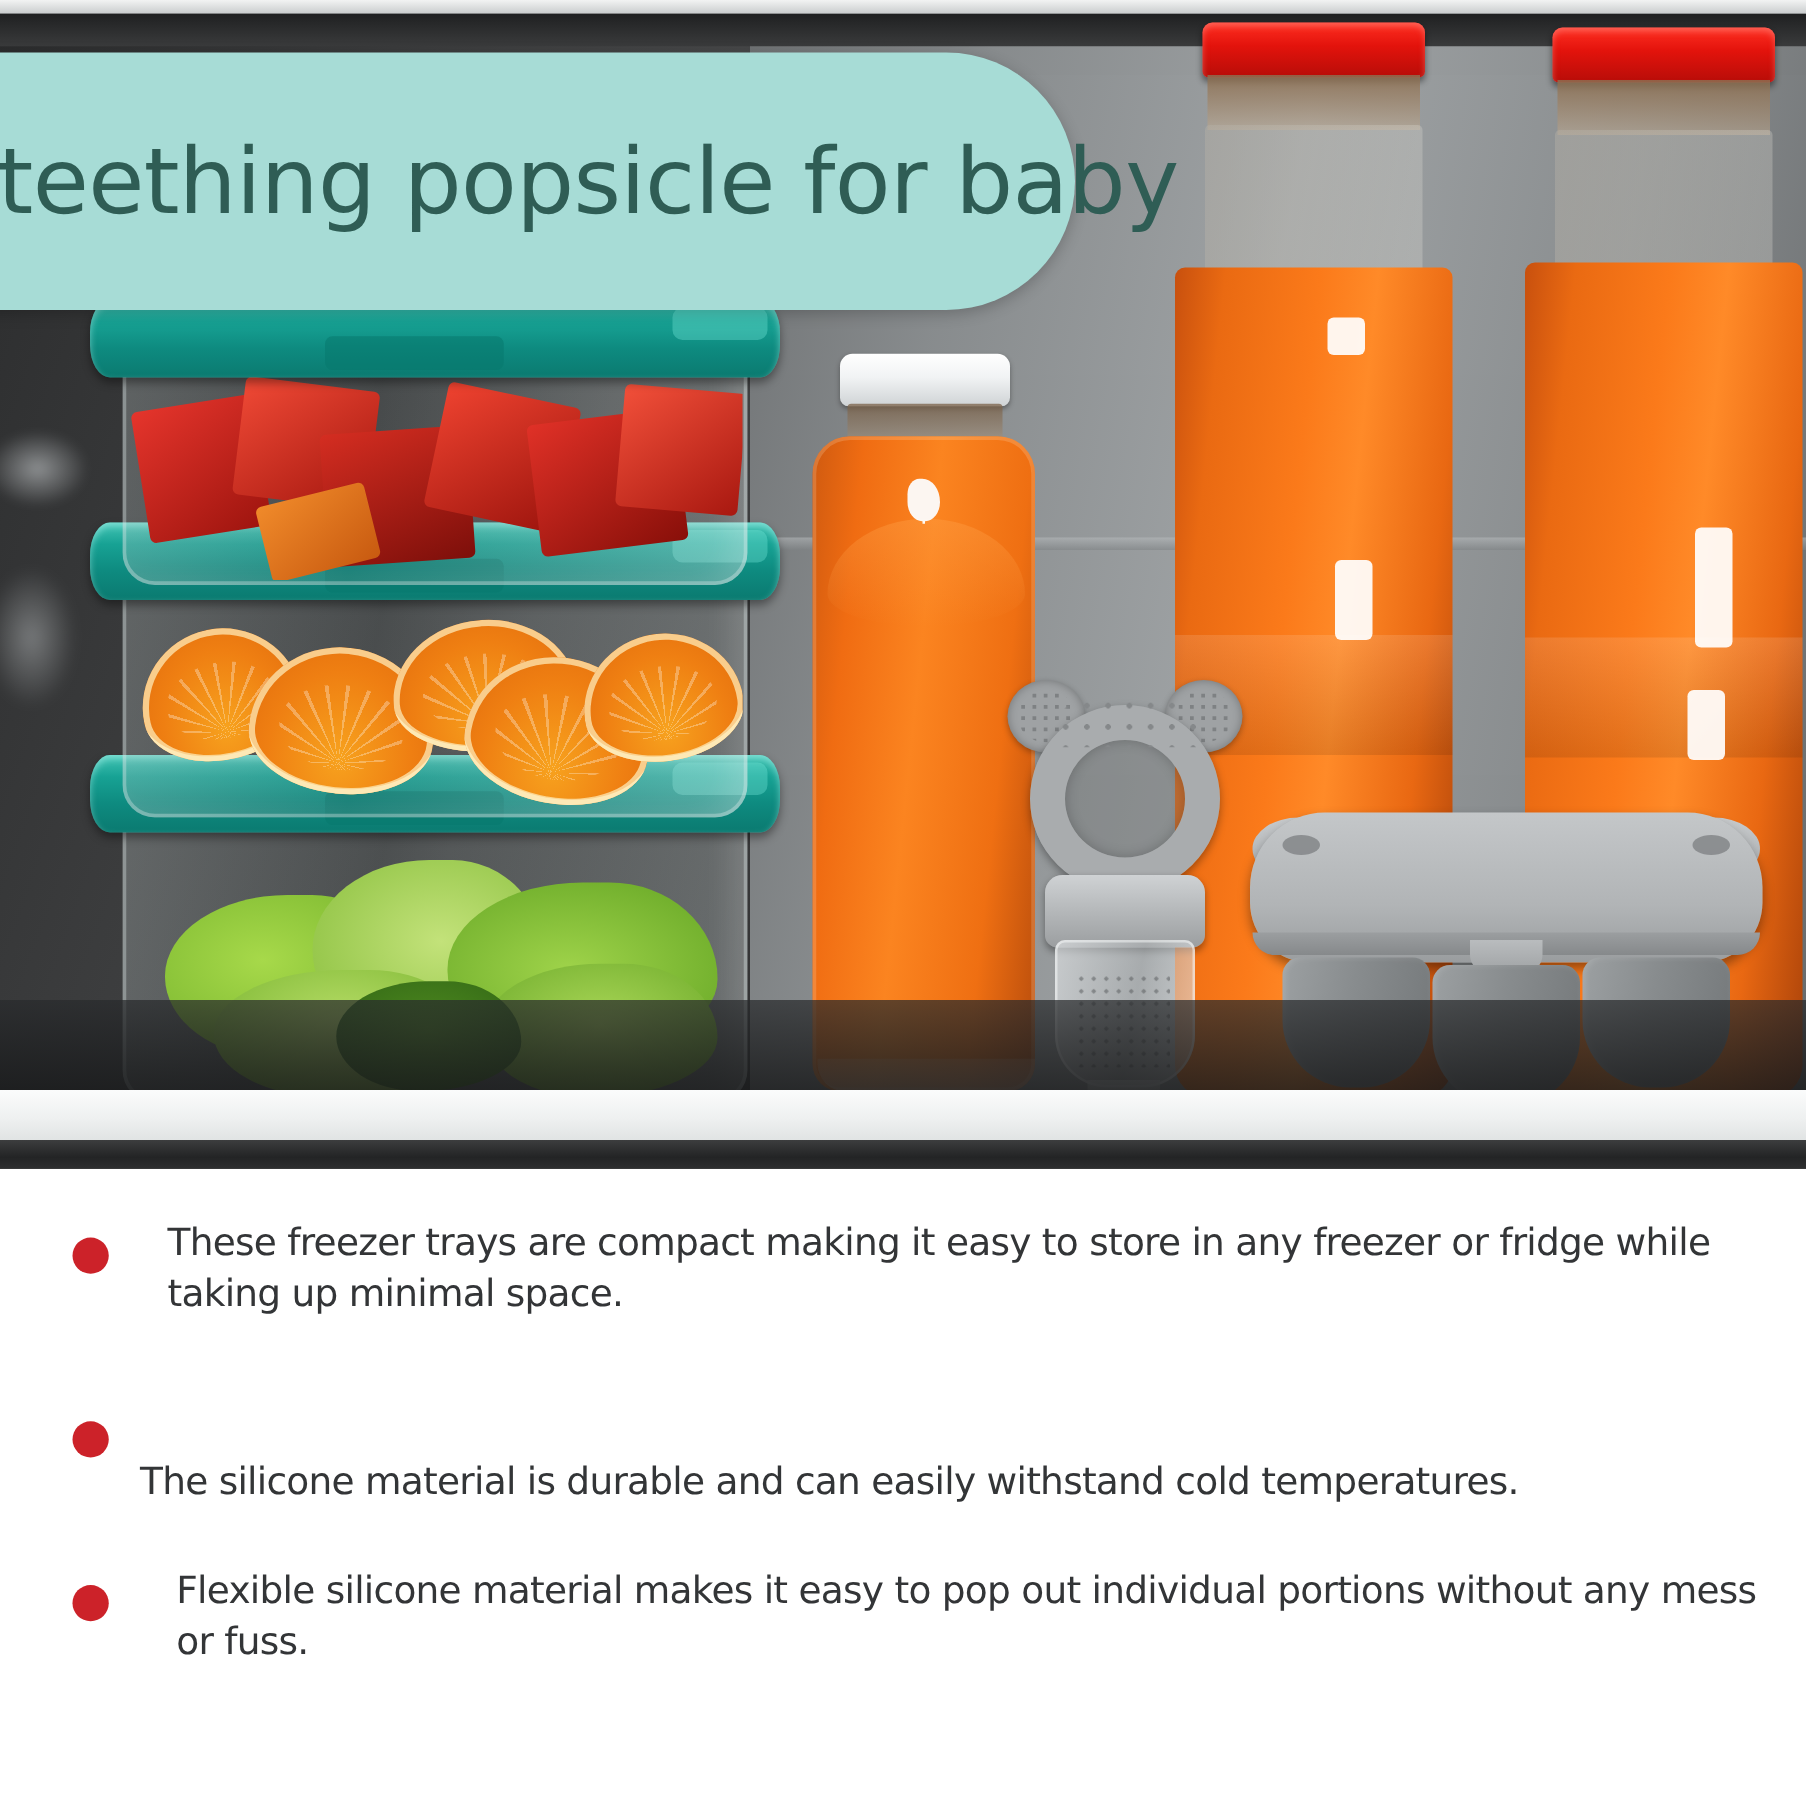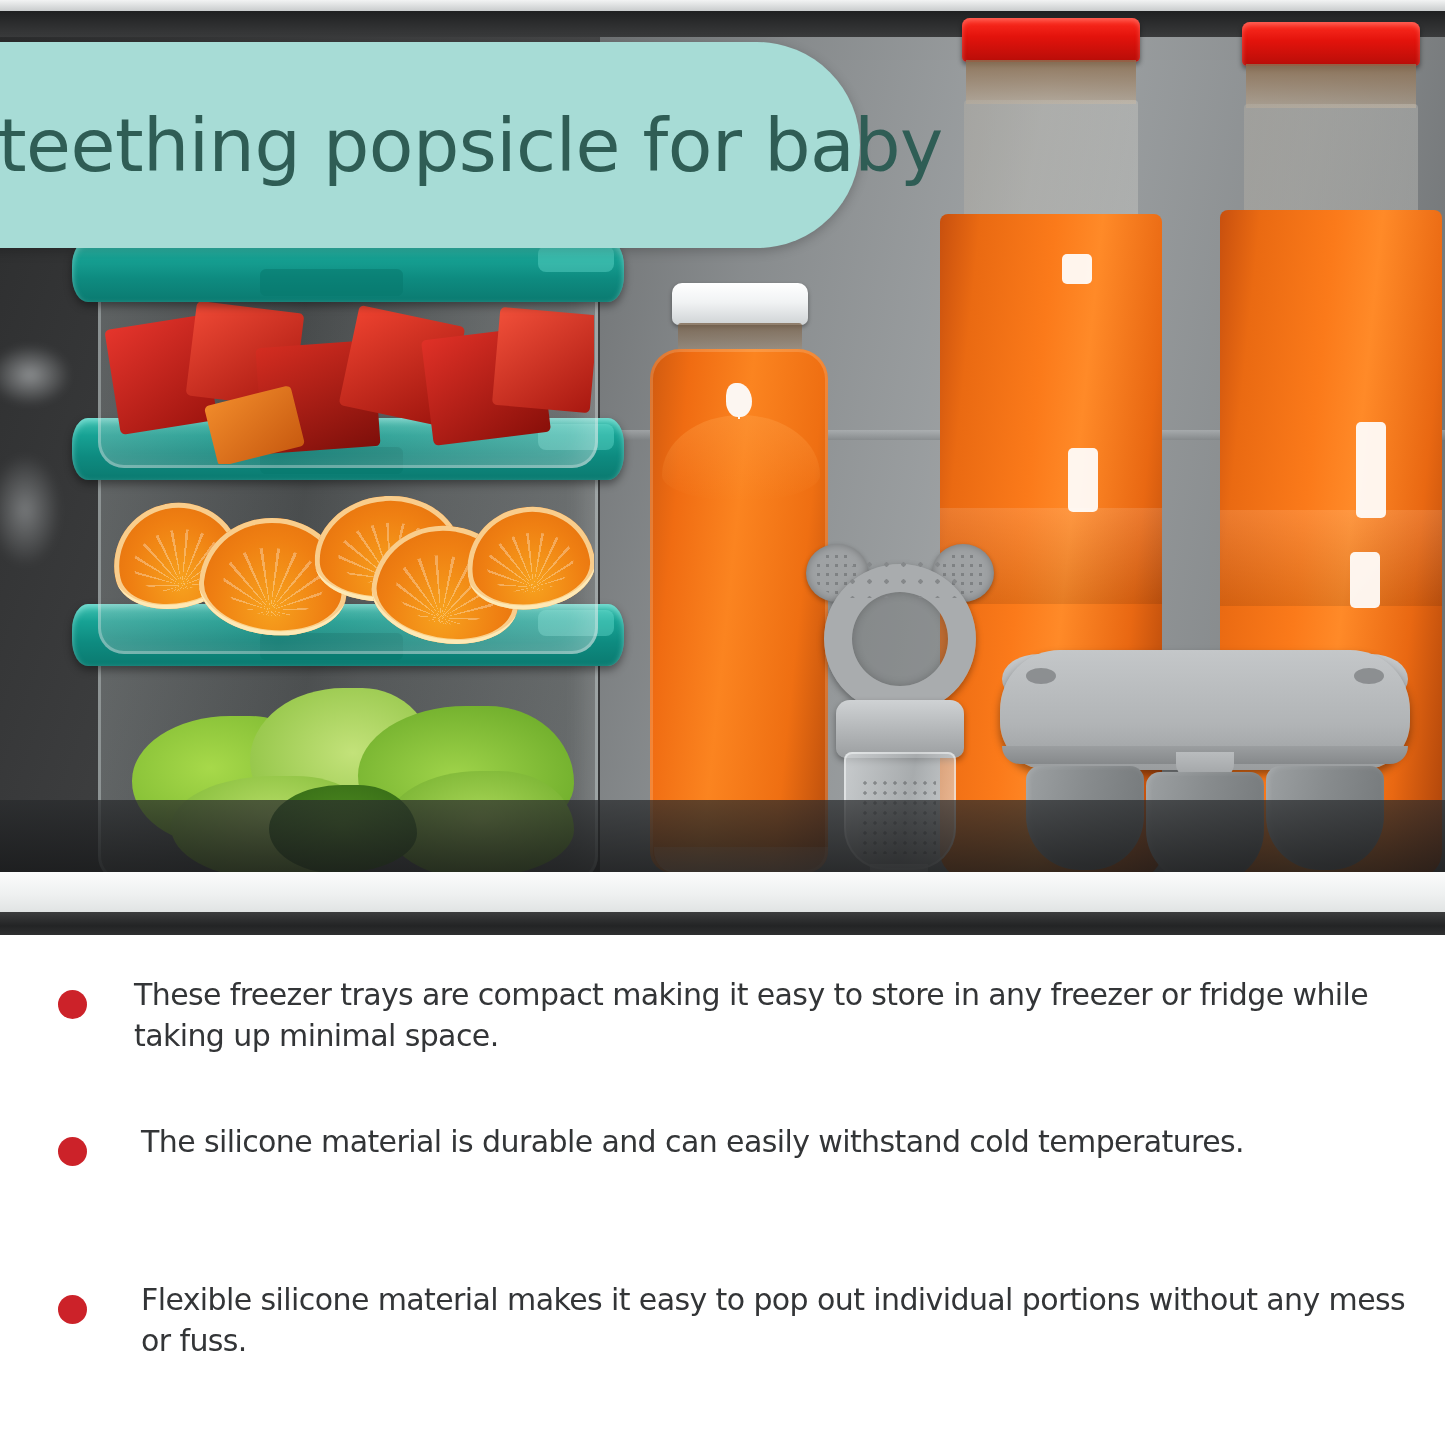--- a/index.html
+++ b/index.html
@@ -290,22 +290,22 @@
     font-family:"DejaVu Sans", sans-serif;
   }
 
   
   .bullets {
     position:absolute; left:0; top:950px; width:1445px; height:495px;
     background:#ffffff;
   }
   .bullet-row { position:absolute; left:58px; width:1360px; display:flex; }
   .bullet-row.b1 { top:25px; }
-  .bullet-row.b2 { top:172px; }
-  .bullet-row.b3 { top:330px; }
+  .bullet-row.b2 { top:172px;flex-direction:column; }
+  .bullet-row.b3 { top:303px; }
   .dot {
     flex:0 0 auto; width:29px; height:29px; border-radius:50%;
     background:#cc2229; margin-top:15px;
   }
   .bullet-text {
     margin-left:47px;
     color:#333537;
     font-size:30px;
     line-height:1.36;
     font-family:"DejaVu Sans", sans-serif;

